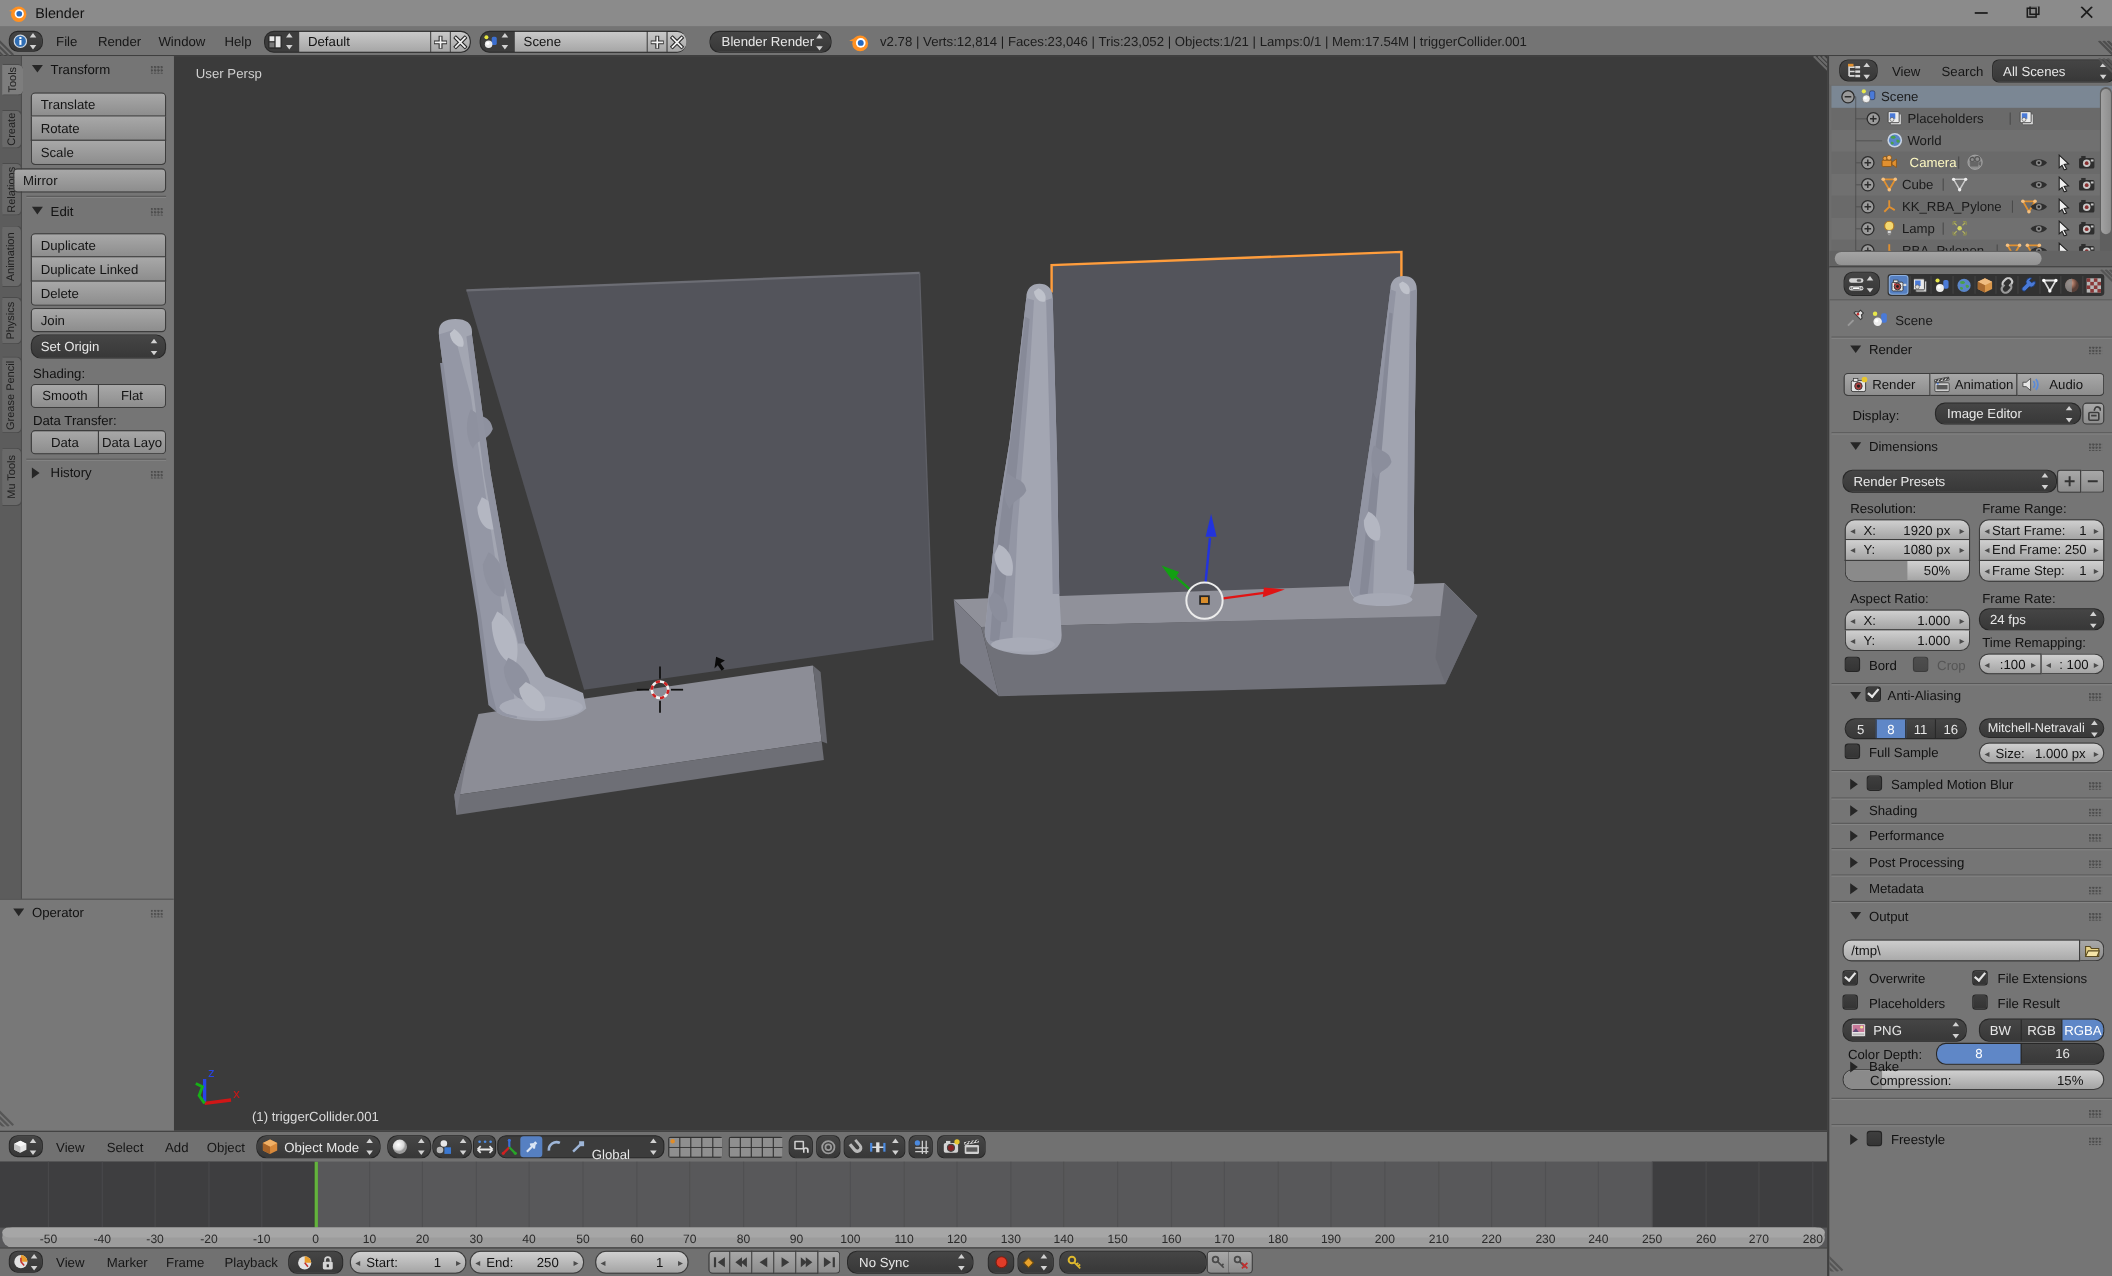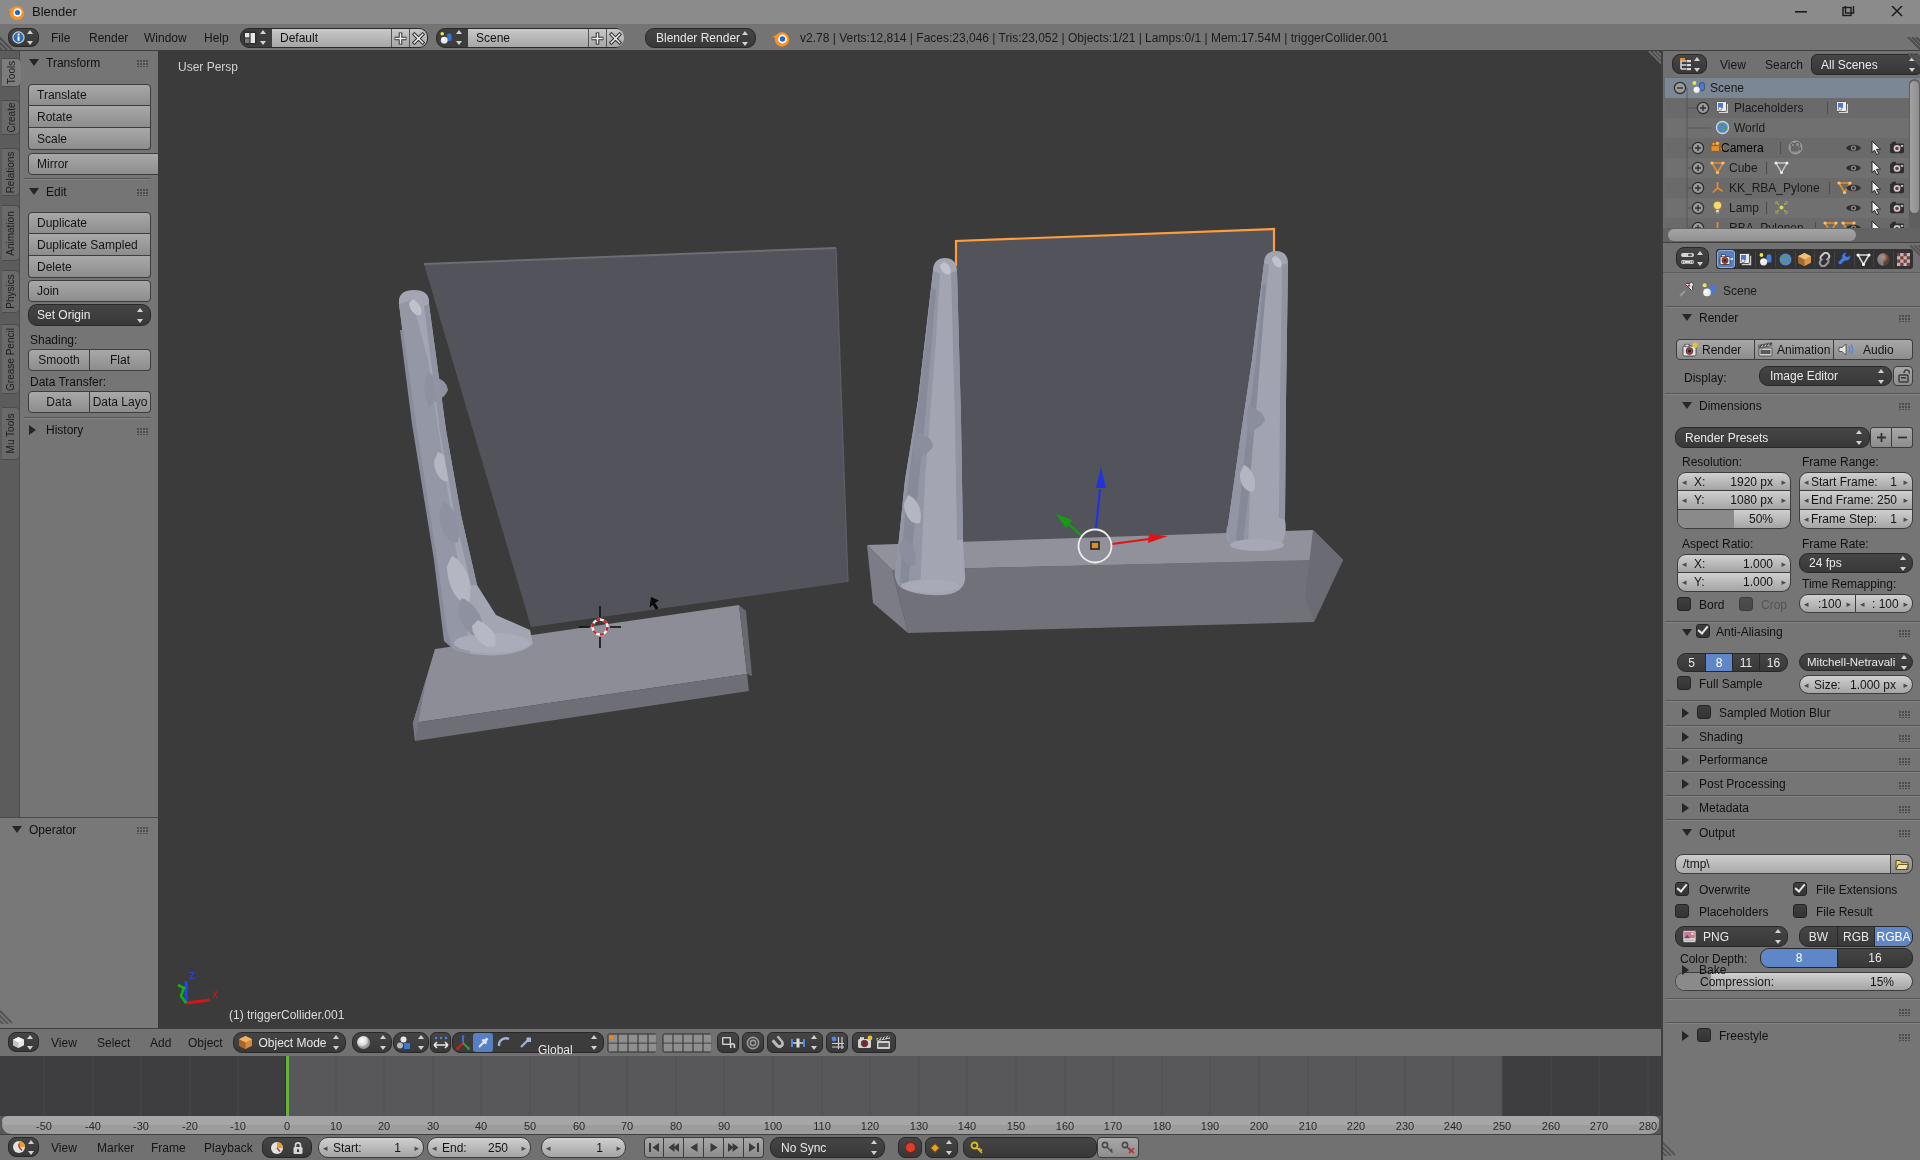--- a/index.html
+++ b/index.html
@@ -265,27 +265,27 @@
     </div>
  <div class="vtab" style="top:356px;height:53px">
       <span>Mu Tools</span>
     </div>
 
  <div class="hdr12" style="left:29px;top:4px"><span class="tri-d"></span>Transform</div>
  <div class="grip" style="left:137px;top:9px"></div>
  <div class="btn" style="left:28px;top:33px;width:123px;height:22px;border-radius:4px 4px 0 0;justify-content:flex-start;padding-left:8px">Translate</div>
  <div class="btn" style="left:28px;top:55px;width:123px;height:22px;border-radius:0;border-top:none;justify-content:flex-start;padding-left:8px">Rotate</div>
  <div class="btn" style="left:28px;top:77px;width:123px;height:22px;border-radius:0 0 4px 4px;border-top:none;justify-content:flex-start;padding-left:8px">Scale</div>
- <div class="btn" style="left:28px;top:102px;width:139px;height:22px;justify-content:flex-start;padding-left:8px">Mirror</div>
+ <div class="btn" style="left:12px;top:102px;width:139px;height:22px;justify-content:flex-start;padding-left:8px">Mirror</div>
  <div class="sep" style="left:24px;top:127px;width:127px"></div>
 
  <div class="hdr12" style="left:29px;top:133px"><span class="tri-d"></span>Edit</div>
  <div class="grip" style="left:137px;top:138px"></div>
  <div class="btn" style="left:28px;top:161px;width:123px;height:22px;border-radius:4px 4px 0 0;justify-content:flex-start;padding-left:8px">Duplicate</div>
- <div class="btn" style="left:28px;top:183px;width:123px;height:22px;border-radius:0;border-top:none;justify-content:flex-start;padding-left:8px">Duplicate Sampled</div>
+ <div class="btn" style="left:28px;top:183px;width:123px;height:22px;border-radius:0;border-top:none;justify-content:flex-start;padding-left:8px">Duplicate Linked</div>
  <div class="btn" style="left:28px;top:205px;width:123px;height:22px;border-radius:0 0 4px 4px;border-top:none;justify-content:flex-start;padding-left:8px">Delete</div>
  <div class="btn" style="left:28px;top:229px;width:123px;height:22px;justify-content:flex-start;padding-left:8px">Join</div>
  <div class="dd" style="left:28px;top:253px;width:123px;height:22px;padding:0 5px 0 8px;justify-content:space-between">
       <span>Set Origin</span>
       <div class="ud"></div>
     </div>
  <div class="hdr12" style="left:30px;top:282px">Shading:</div>
  <div class="btn" style="left:28px;top:298px;width:62px;height:22px;border-radius:4px 0 0 4px">Smooth</div>
  <div class="btn" style="left:90px;top:298px;width:61px;height:22px;border-radius:0 4px 4px 0;border-left:none">Flat</div>
  <div class="hdr12" style="left:30px;top:324px">Data Transfer:</div>
@@ -752,21 +752,21 @@
     <div class="abs" style="left:28px;top:90px"><svg width="14" height="14" viewBox="0 0 14 14">
         <circle cx="7" cy="7" r="5.6" fill="#9a9a9a" stroke="#2c2c2c" stroke-width="1.2"></circle>
         <path d="M7 4 V10 M4 7 H10" stroke="#2c2c2c" stroke-width="1.3"></path>
       </svg></div>
     <div class="abs" style="left:47px;top:89px"><svg width="15" height="15" viewBox="0 0 15 15">
         <rect x="1" y="5.6" width="8.6" height="5.8" rx="1" fill="#e09030" stroke="#8a5210" stroke-width="0.7"></rect>
         <path d="M10 7.4 L14 4.6 V12.2 L10 9.6 Z" fill="#e09030" stroke="#8a5210" stroke-width="0.7"></path>
         <circle cx="3.6" cy="4" r="1.8" fill="#e8a048" stroke="#8a5210" stroke-width="0.7"></circle>
         <circle cx="7.4" cy="3.4" r="2.2" fill="#f0b060" stroke="#8a5210" stroke-width="0.7"></circle>
       </svg></div>
-    <div class="txt" style="left:58px;top:90px;color:#000000">Camera</div>
+    <div class="txt" style="left:73px;top:90px;color:#fef9c3">Camera</div>
     <div class="txt" style="left:116px;top:89px;color:#4a4a4a">|</div>
     <div class="abs" style="left:125px;top:89px"><svg width="15" height="15" viewBox="0 0 15 15">
         <circle cx="7.5" cy="7.5" r="6.5" fill="#8e8e8e" stroke="#aaa" stroke-width="0.8"></circle>
         <circle cx="5" cy="5" r="1.9" fill="none" stroke="#555" stroke-width="1"></circle>
         <circle cx="9.6" cy="4.6" r="2.2" fill="none" stroke="#555" stroke-width="1"></circle>
         <rect x="3" y="6.8" width="7.4" height="4.6" rx="0.8" fill="#666"></rect>
         <path d="M10.6 8 L13 6.6 V11 L10.6 9.6 Z" fill="#666"></path>
       </svg></div>
     <div class="abs" style="left:182px;top:91px"><svg width="17" height="12" viewBox="0 0 17 12">
         <path d="M1 6 C4 1.6 13 1.6 16 6 C13 10.4 4 10.4 1 6 Z" fill="#2e2e2e"></path>

